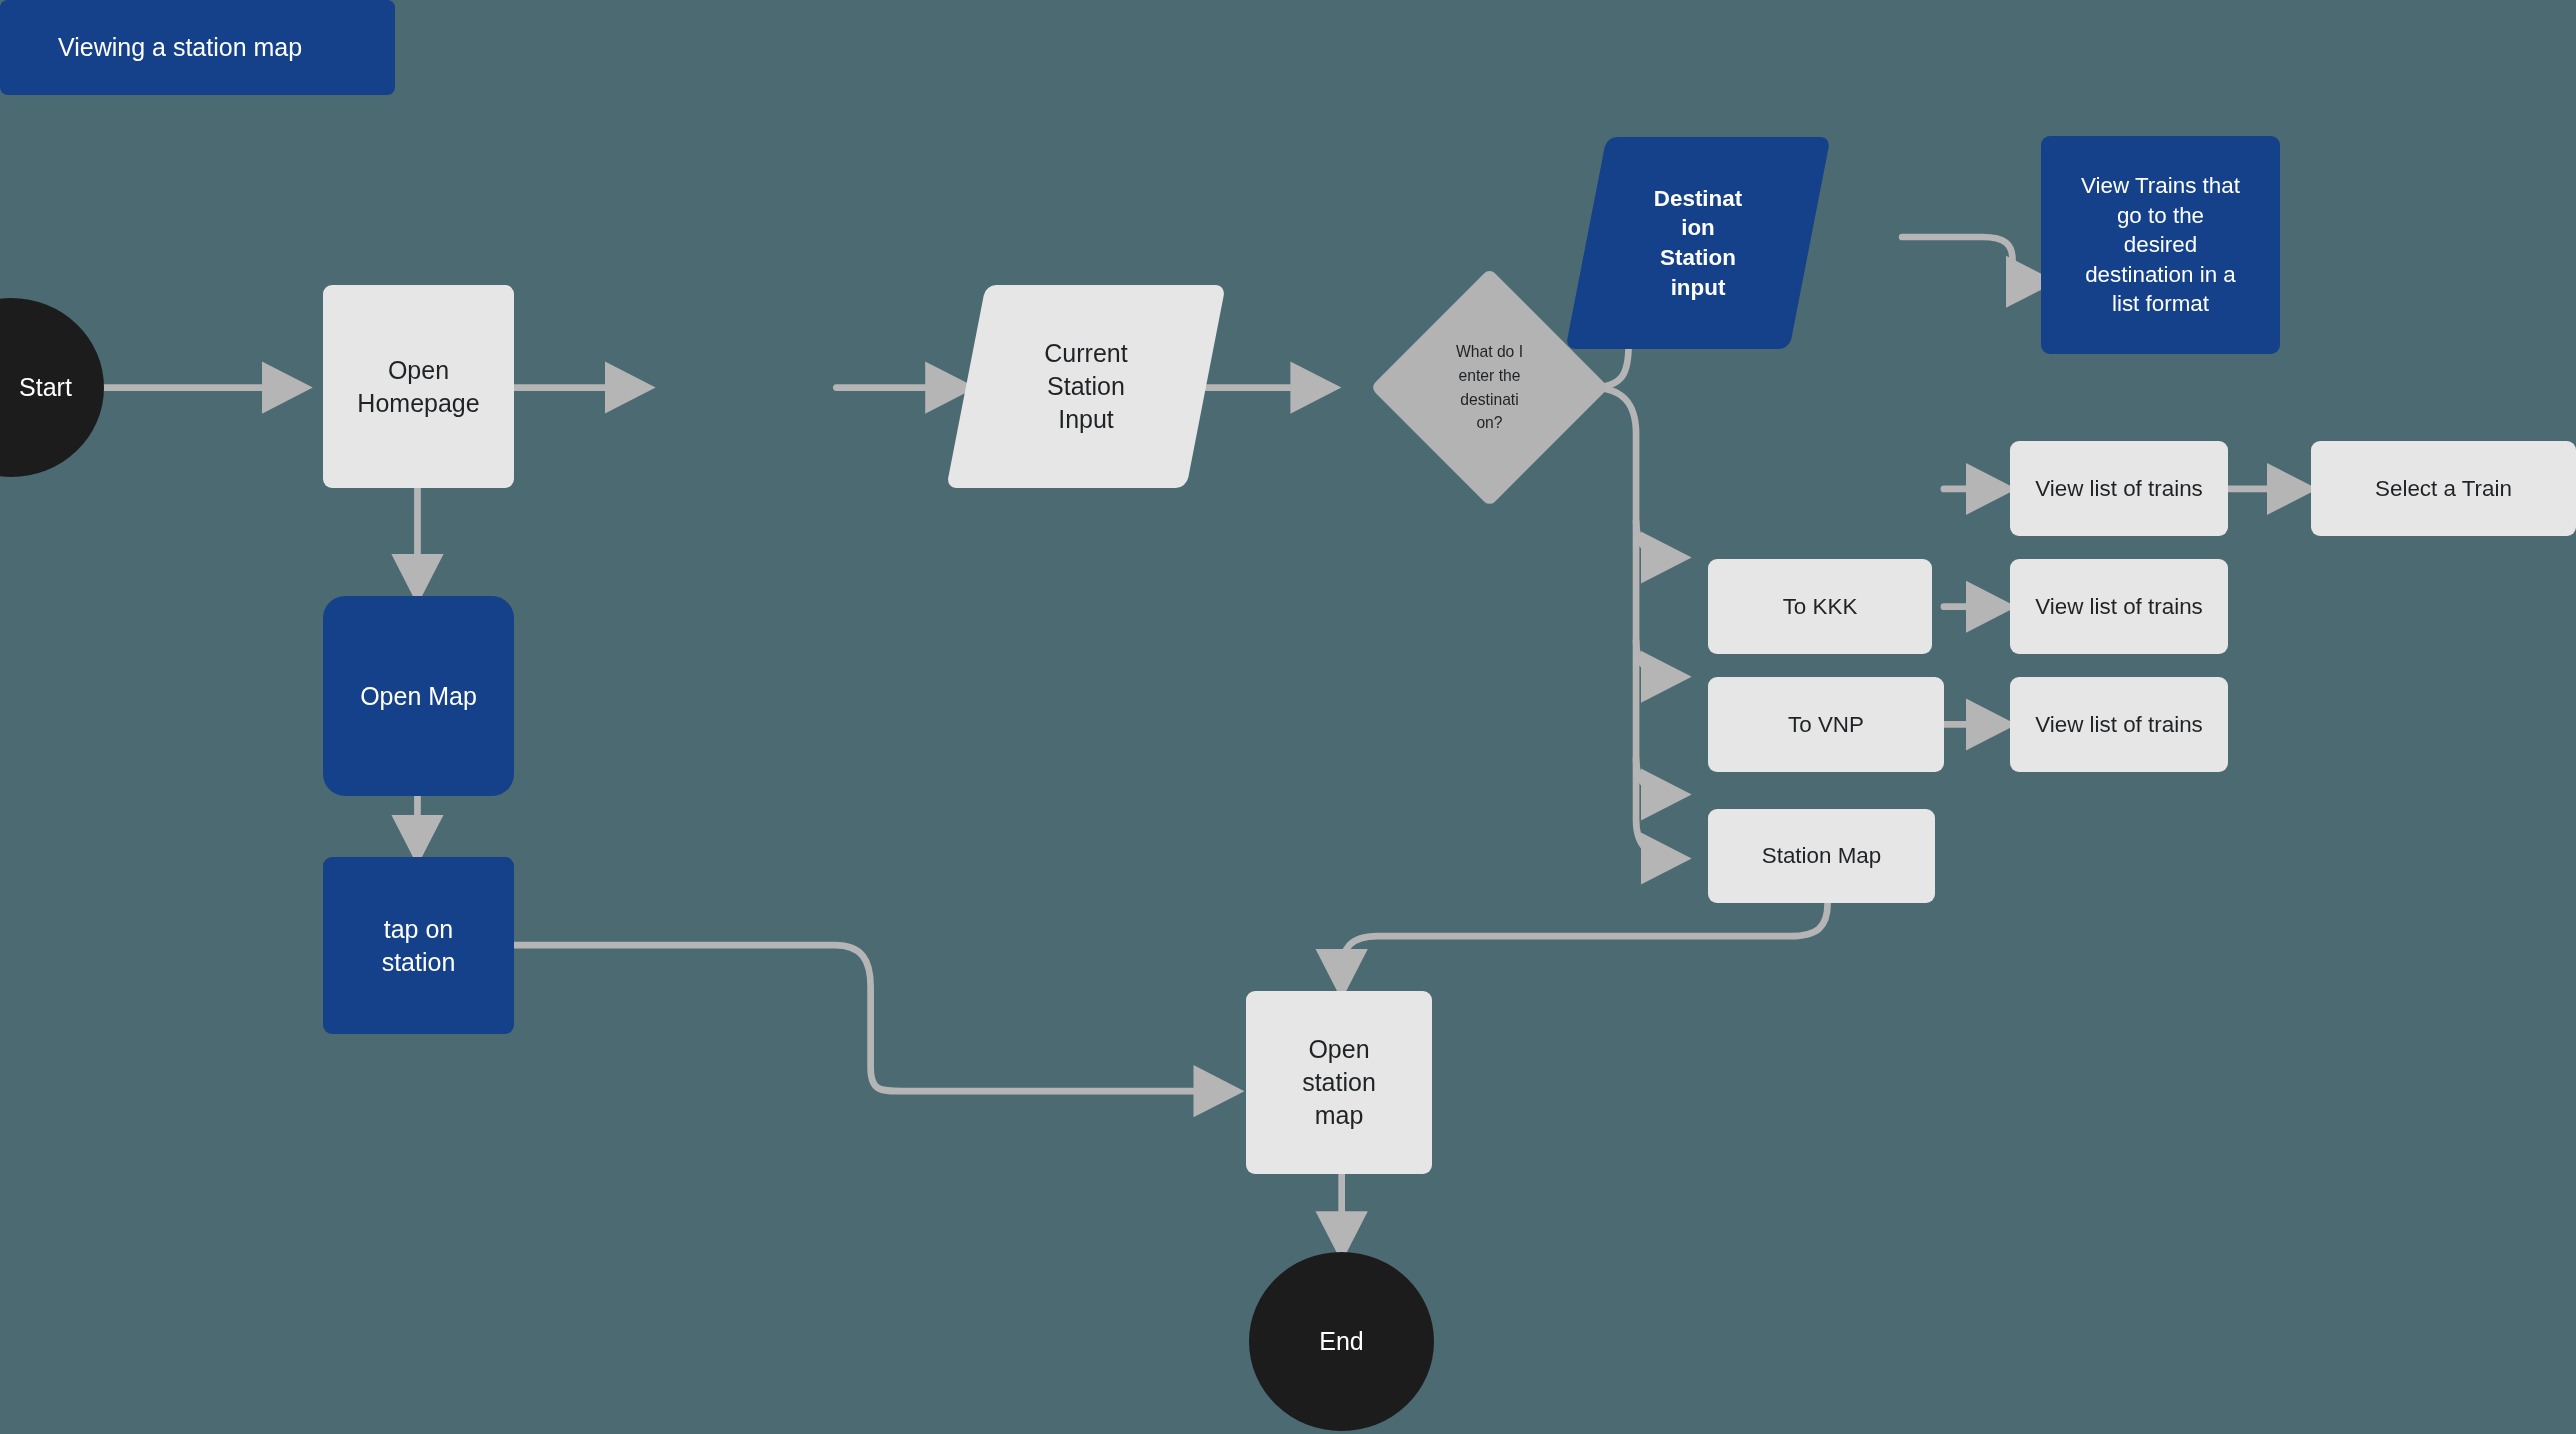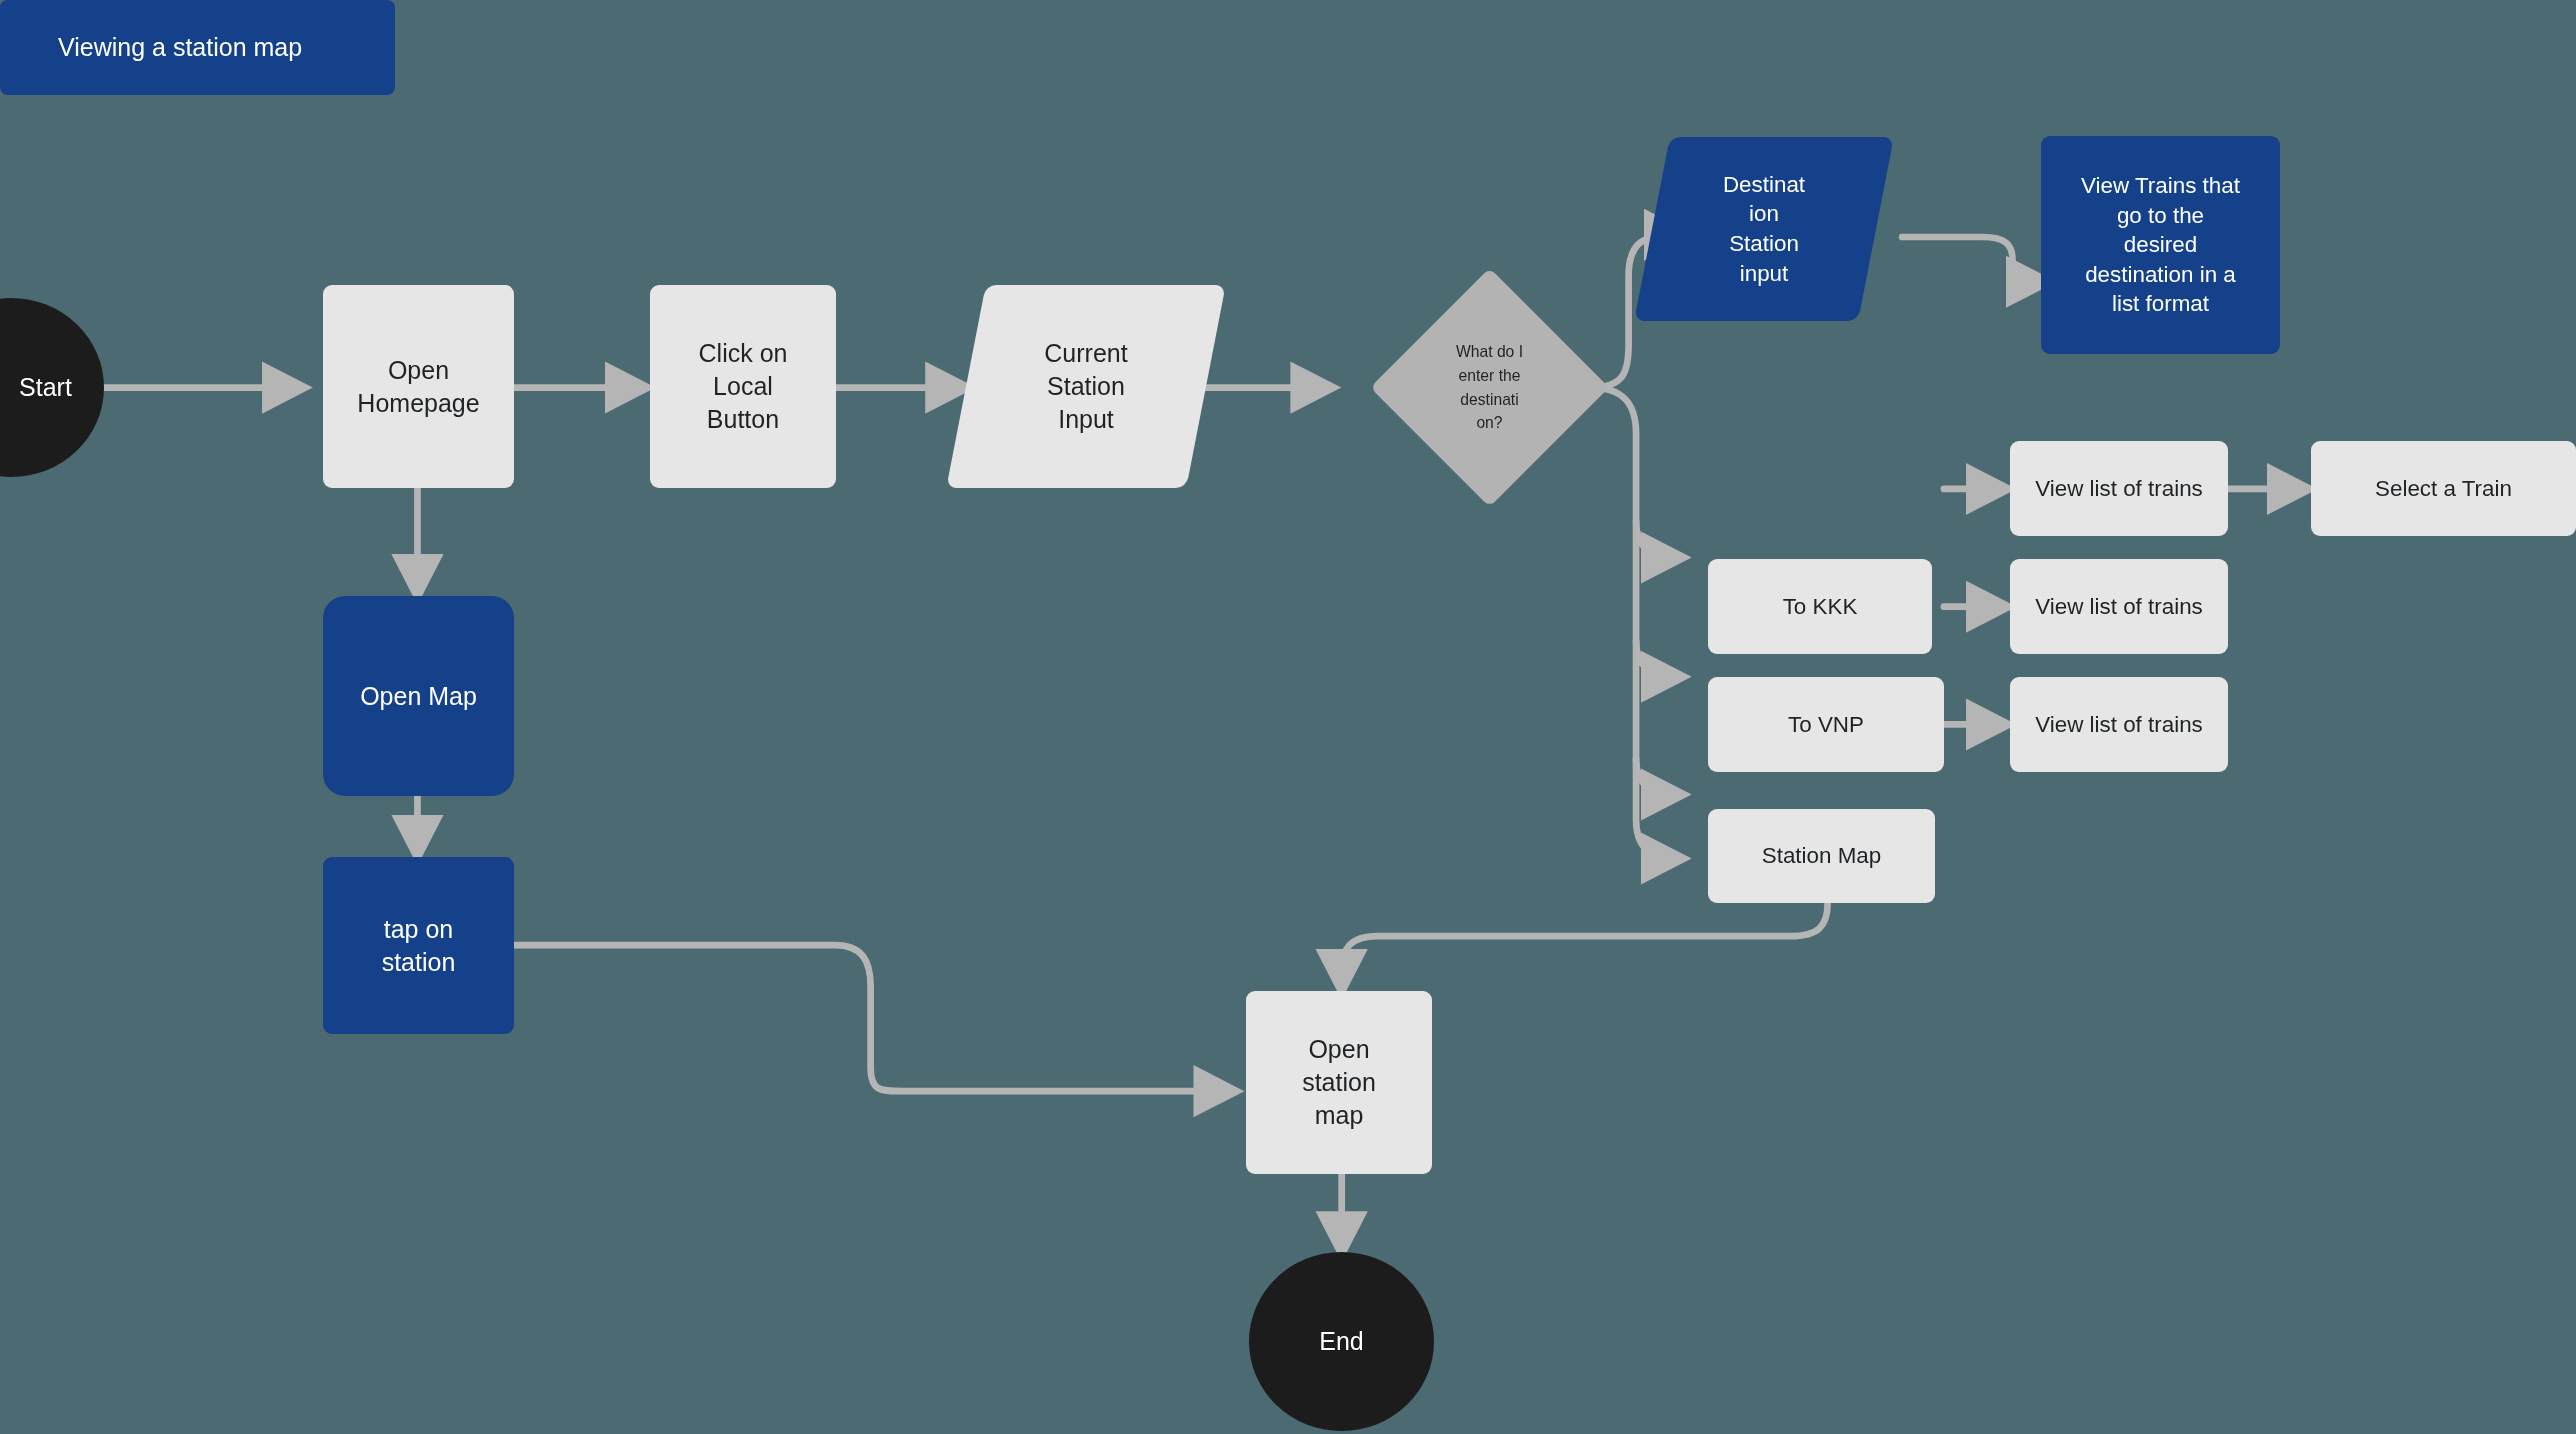--- a/index.html
+++ b/index.html
@@ -154,40 +154,35 @@
 
   <div class="node ellipse-dark fs-34" style="left:-82px; top:298px; width:186px; height:179px;">
     <span class="label" style="padding-left:69px;">Start</span>
   </div>
 
   <div class="node rect-gray fs-34" style="left:323px; top:285px; width:191px; height:203px;">
     <span class="label">Open
 Homepage</span>
   </div>
 
-  <div class="node rect-gray fs-34" style="left:650px; top:285px; width:186px; height:203px;">
-    <span class="label">Click on
-Local
-Button</span>
-  </div>
 
   <div class="node para fs-34" style="left:966px; top:285px; width:240px; height:203px;">
     <span class="label">Current
 Station
 Input</span>
   </div>
 
   <div class="node diamond fs-21" style="left:1370px; top:268px; width:239px; height:239px;">
     <span class="label" style="line-height:1.5;">What do I
 enter the
 destinati
 on?</span>
   </div>
 
-  <div class="node para para-blue fs-30" style="left:1652px; top:137px; width:224px; height:184px;">
+  <div class="node para para-blue fs-30" style="left:1586px; top:137px; width:224px; height:212px;font-weight:bold;">
     <span class="label">Destinat
 ion
 Station
 input</span>
   </div>
 
   <div class="node rect-blue fs-30" style="left:2041px; top:136px; width:239px; height:218px;">
     <span class="label">View Trains that
 go to the
 desired

